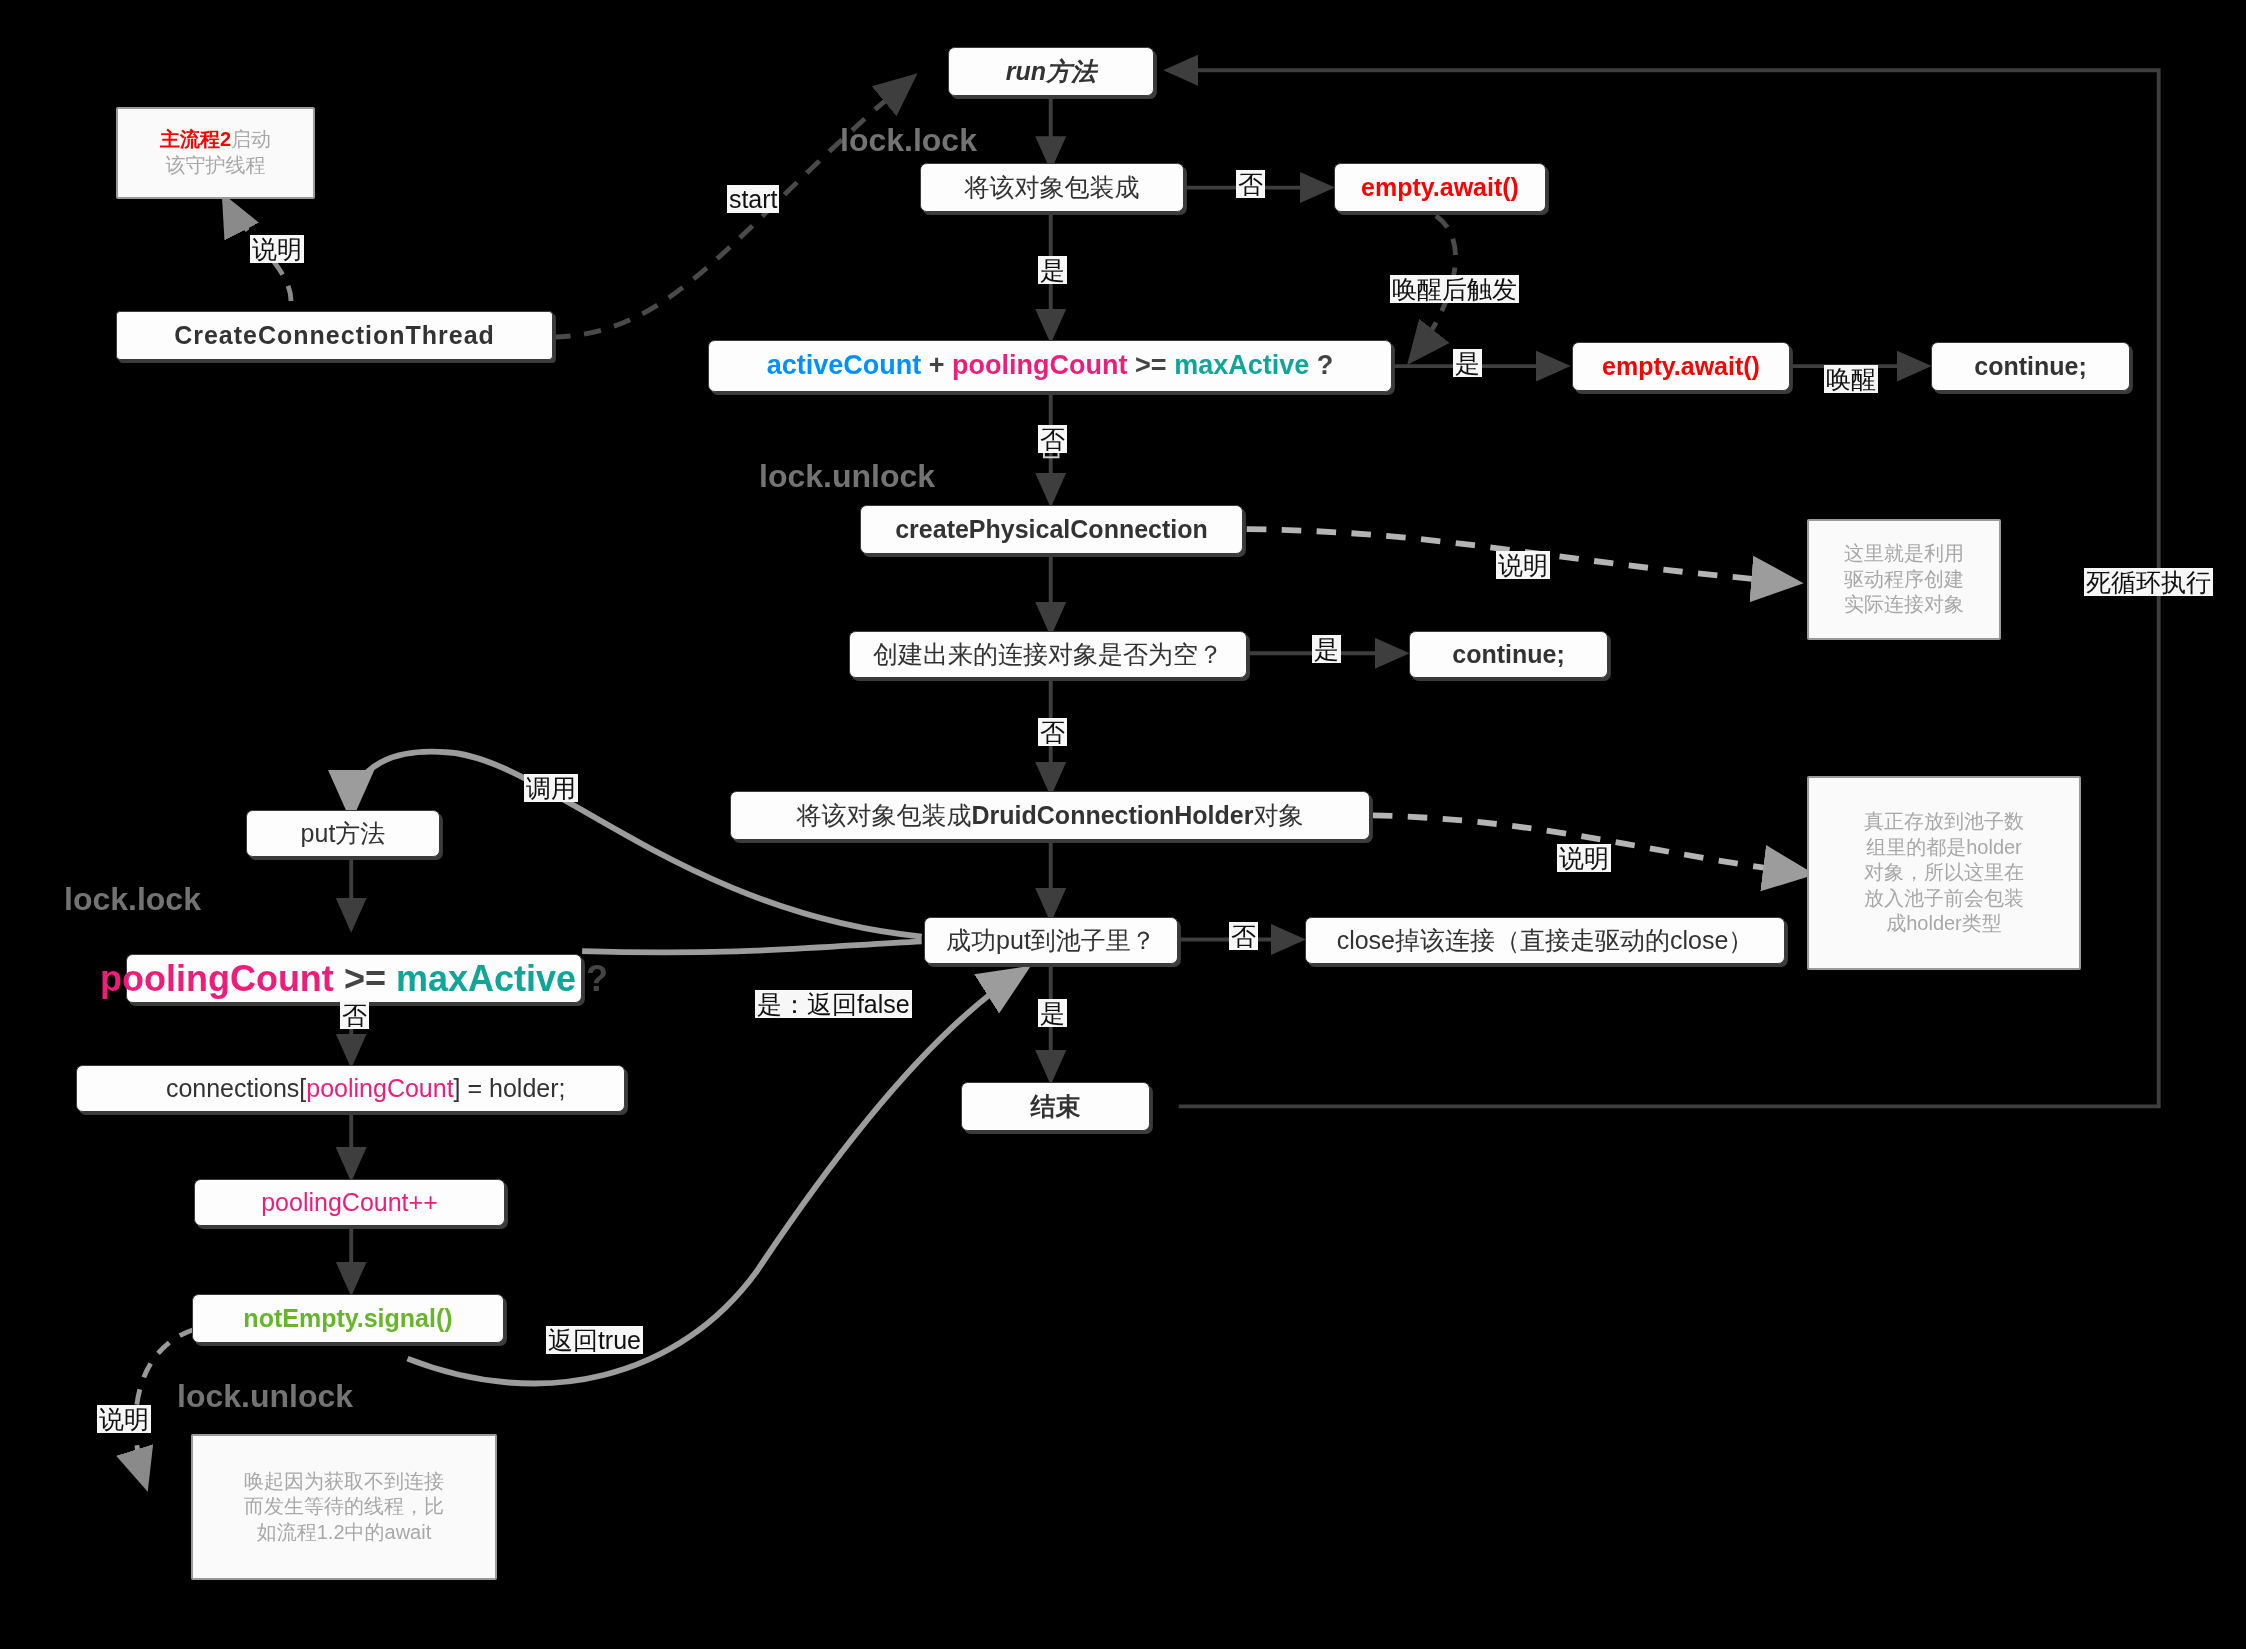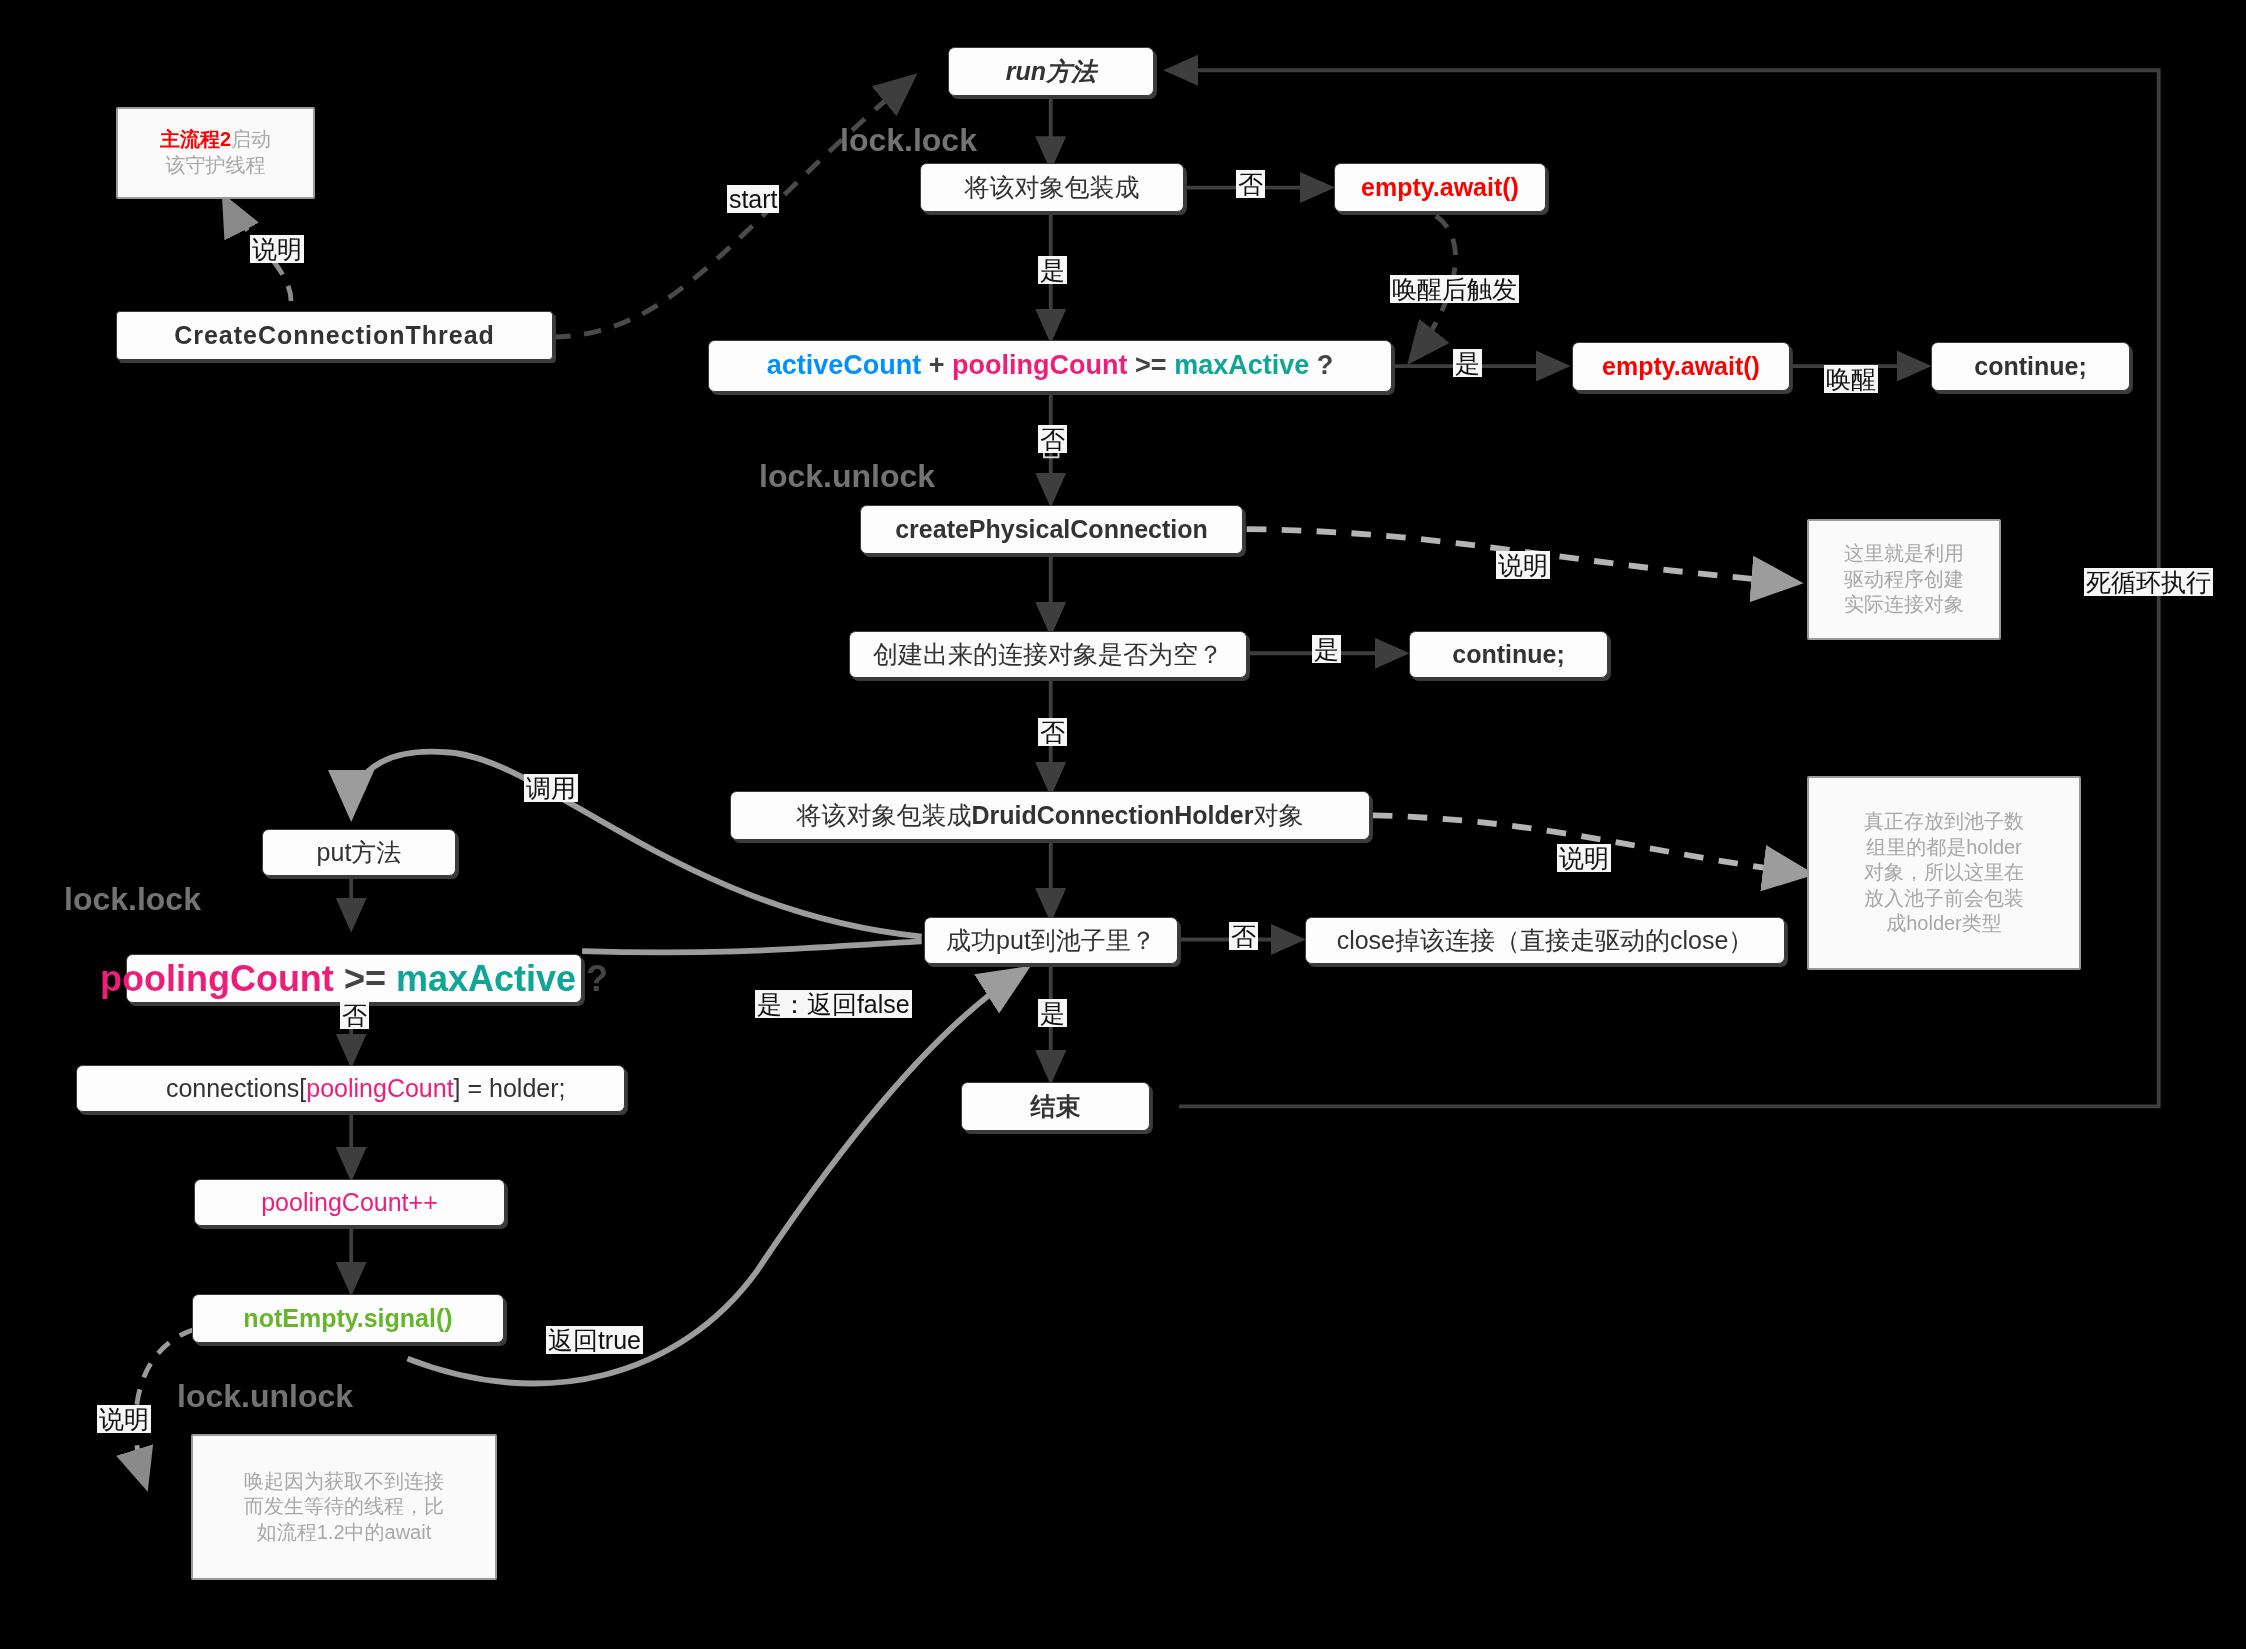--- a/index.html
+++ b/index.html
@@ -238,21 +238,21 @@
   </div>
 
   <div class="node" style="left:1305px; top:917px; width:480px; height:47px;">
     <span>close掉该连接（直接走驱动的close）</span>
   </div>
 
   <div class="node bold" style="left:961px; top:1082px; width:189px; height:49px;">
     <span>结束</span>
   </div>
 
-  <div class="node" style="left:262px; top:810px; width:194px; height:47px;margin-top:19px;">
+  <div class="node" style="left:246px; top:810px; width:194px; height:47px;">
     <span>put方法</span>
   </div>
 
   <div class="node bold" style="left:126px; top:954px; width:456px; height:49px; font-size:36px;">
     <span>
       <span class="c-pink">poolingCount</span>
       <span class="c-grey">&gt;=</span>
       <span class="c-teal">maxActive</span>
       <span class="c-grey">?</span>
     </span>

